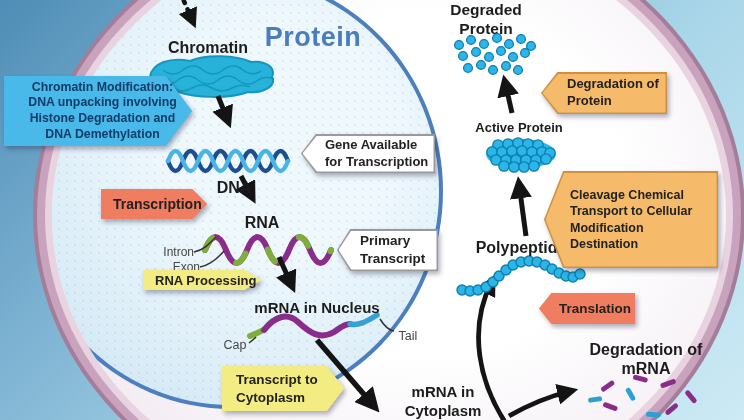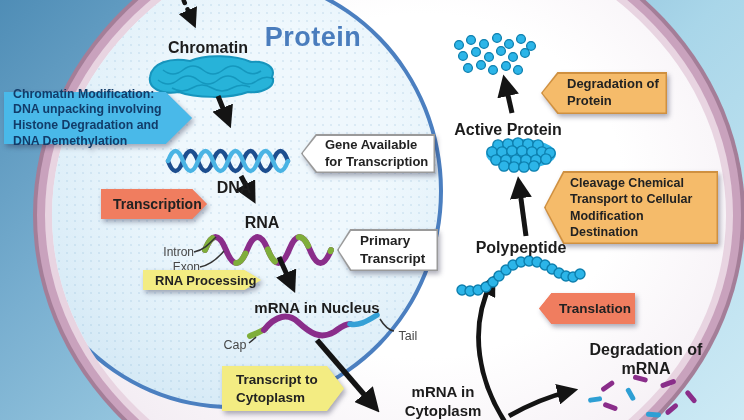--- a/index.html
+++ b/index.html
@@ -186,24 +186,25 @@
   <div class="lbl" style="left:158px;top:38px;width:100px;font-size:16px;">Chromatin</div>
   <div class="lbl" style="left:208px;top:131px;width:52px;font-size:16px;margin-top:47px;">DNA</div>
   <div class="lbl" style="left:236px;top:213px;width:52px;font-size:16px;">RNA</div>
   <div class="lbl small" style="left:146px;top:245px;width:48px;font-size:12px;text-align:right;">Intron</div>
   <div class="lbl small" style="left:154px;top:260px;width:46px;font-size:12px;text-align:right;">Exon</div>
   <div class="lbl" style="left:238px;top:299px;width:158px;font-size:15px;">mRNA in Nucleus</div>
   <div class="lbl small" style="left:220px;top:338px;width:30px;font-size:12.5px;">Cap</div>
   <div class="lbl small" style="left:392px;top:329px;width:32px;font-size:12.5px;">Tail</div>
   <div class="lbl" style="left:402px;top:383px;width:82px;font-size:15px;line-height:1.25;">mRNA in Cytoplasm</div>
   <div class="lbl" style="left:458px;top:238px;width:126px;font-size:16px;">Polypeptide</div>
-  <div class="lbl" style="left:445px;top:120px;width:126px;font-size:16px;">Active Protein</div>
+  <div class="lbl" style="left:456px;top:120px;width:126px;font-size:13px;">Active Protein</div>
+  <div class="lbl" style="left:440px;top:1px;width:92px;font-size:15.5px;">Degraded Protein</div>
   <div class="lbl" style="left:578px;top:340px;width:136px;font-size:16px;">Degradation of mRNA</div>
 
-  <div class="co co-blue tip-r" style="left:4px;top:92px;width:188px;height:52px;">
+  <div class="co co-blue tip-r" style="left:4px;top:76px;width:188px;height:70px;text-align:center;">
     <div class="co-shape"></div>
     <div class="co-tx">
       <div>Chromatin Modification:</div>
       <div>DNA unpacking involving</div>
       <div>Histone Degradation and</div>
       <div>DNA Demethylation</div>
     </div>
   </div>
 
   <div class="co co-white bordered tip-l-sm" style="left:301px;top:134px;width:134px;height:39px;">
@@ -234,21 +235,21 @@
   <div class="co co-salmon tip-l" style="left:539px;top:293px;width:96px;height:31px;">
     <div class="co-shape"></div>
     <div class="co-tx" style="padding-left:20px;font-size:13.5px;">Translation</div>
   </div>
 
   <div class="co co-orange bordered tip-l" style="left:541px;top:72px;width:126px;height:42px;">
     <div class="co-shape"></div>
     <div class="co-tx" style="padding-left:26px;font-size:13px;line-height:1.3;">Degradation of Protein</div>
   </div>
 
-  <div class="co co-orange bordered tip-l-sm" style="left:544px;top:171px;width:174px;height:73px;">
+  <div class="co co-orange bordered tip-l-sm" style="left:544px;top:171px;width:174px;height:97px;">
     <div class="co-shape"></div>
     <div class="co-tx" style="padding-left:26px;font-size:12.5px;line-height:1.3;">
       <div>Cleavage Chemical</div>
       <div>Transport to Cellular</div>
       <div>Modification</div>
       <div>Destination</div>
     </div>
   </div>
 
 </div>

